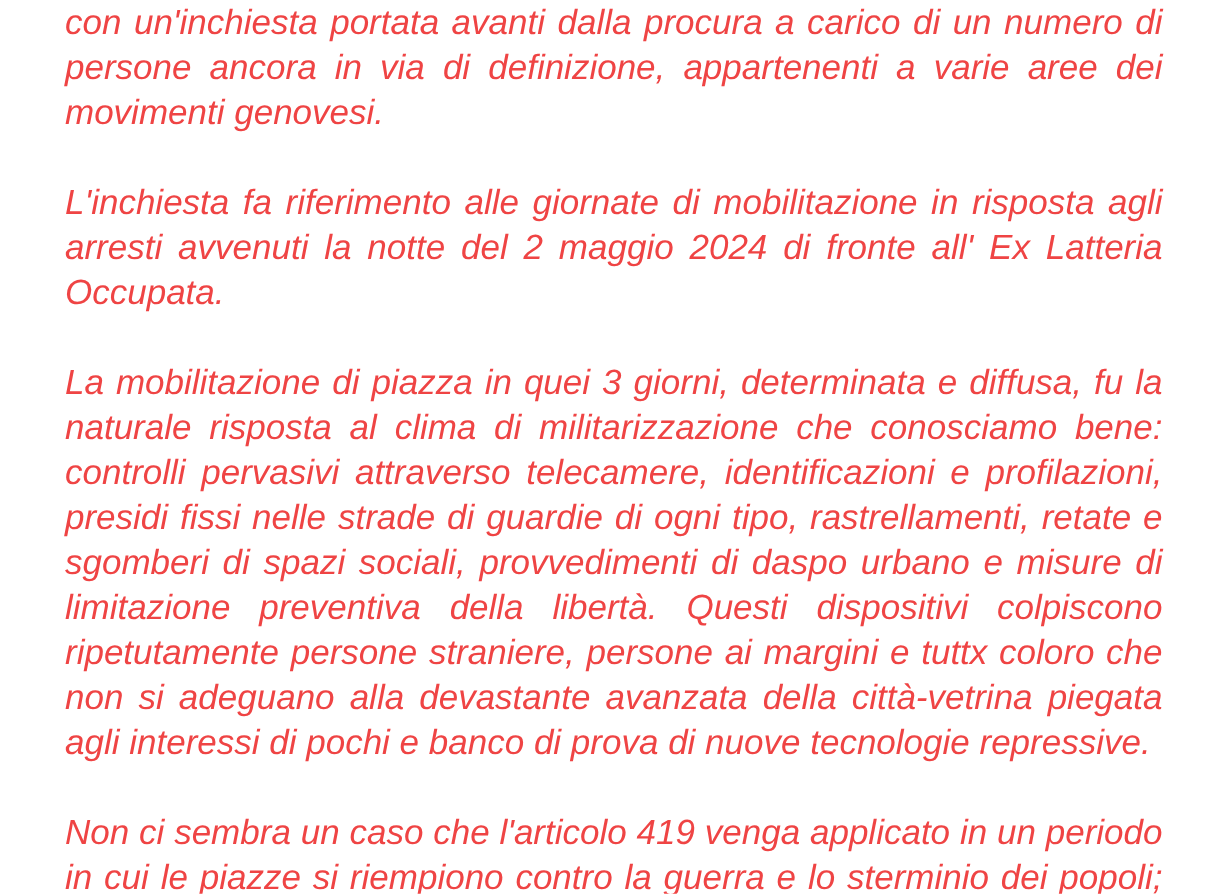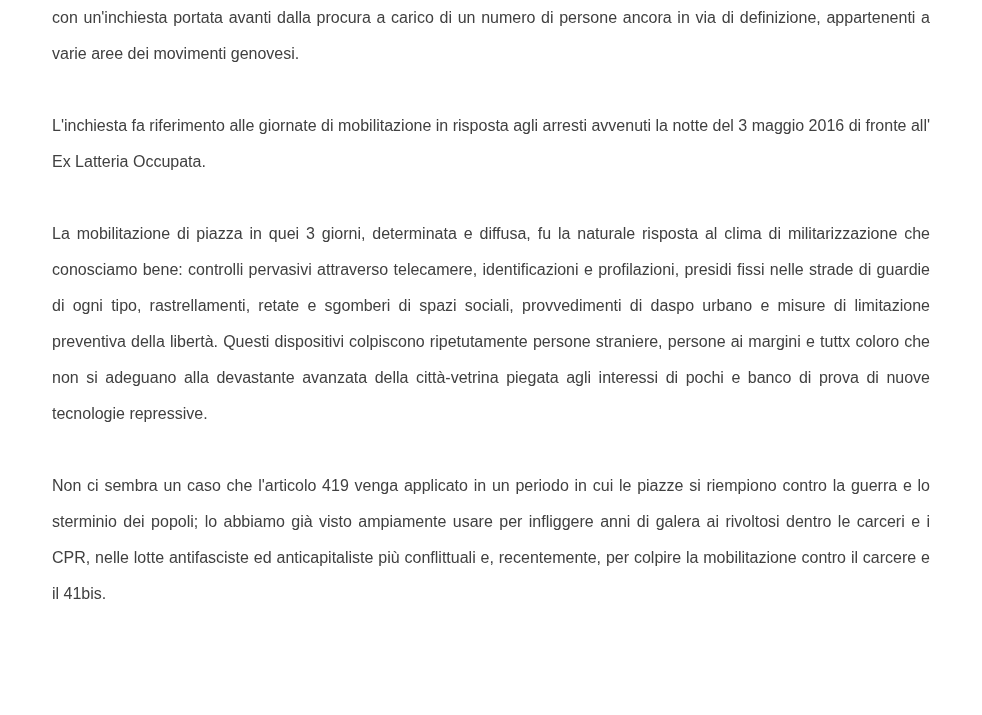--- a/index.html
+++ b/index.html
@@ -21,41 +21,42 @@
     box-sizing: border-box;
   }
   .doc-body {
     position: absolute;
     left: 52px;
     top: 0px;
     width: 878px;
   }
   p.para {
     margin: 0 0 0 0;
-    color: #404040;
-    font-size: 16px;
+    color: #ef4444;
+    font-size: 28px;
     line-height: 36px;
     text-align: justify;
     text-justify: inter-word;
     -webkit-hyphens: none;
     hyphens: none;
     word-spacing: 0px;
+    font-style: italic;
   }
   p.para + p.para {
     margin-top: 36px;
   }
   
   .clip-top {
     margin-top: -28px;
   }
 </style>
 </head>
 <body>
 
 <div class="page">
   <div class="doc-body">
     <p class="para clip-top">con un'inchiesta portata avanti dalla procura a carico di un numero di persone ancora in via di definizione, appartenenti a varie aree dei movimenti genovesi.</p>
-    <p class="para">L'inchiesta fa riferimento alle giornate di mobilitazione in risposta agli arresti avvenuti la notte del 3 maggio 2016 di fronte all' Ex Latteria Occupata.</p>
+    <p class="para">L'inchiesta fa riferimento alle giornate di mobilitazione in risposta agli arresti avvenuti la notte del 2 maggio 2024 di fronte all' Ex Latteria Occupata.</p>
     <p class="para">La mobilitazione di piazza in quei 3 giorni, determinata e diffusa, fu la naturale risposta al clima di militarizzazione che conosciamo bene: controlli pervasivi attraverso telecamere, identificazioni e profilazioni, presidi fissi nelle strade di guardie di ogni tipo, rastrellamenti, retate e sgomberi di spazi sociali, provvedimenti di daspo urbano e misure di limitazione preventiva della libertà. Questi dispositivi colpiscono ripetutamente persone straniere, persone ai margini e tuttx coloro che non si adeguano alla devastante avanzata della città-vetrina piegata agli interessi di pochi e banco di prova di nuove tecnologie repressive.</p>
     <p class="para">Non ci sembra un caso che l'articolo 419 venga applicato in un periodo in cui le piazze si riempiono contro la guerra e lo sterminio dei popoli; lo abbiamo già visto ampiamente usare per infliggere anni di galera ai rivoltosi dentro le carceri e i CPR, nelle lotte antifasciste ed anticapitaliste più conflittuali e, recentemente, per colpire la mobilitazione contro il carcere e il 41bis.</p>
 
   </div>
 </div>
 
 </body></html>

